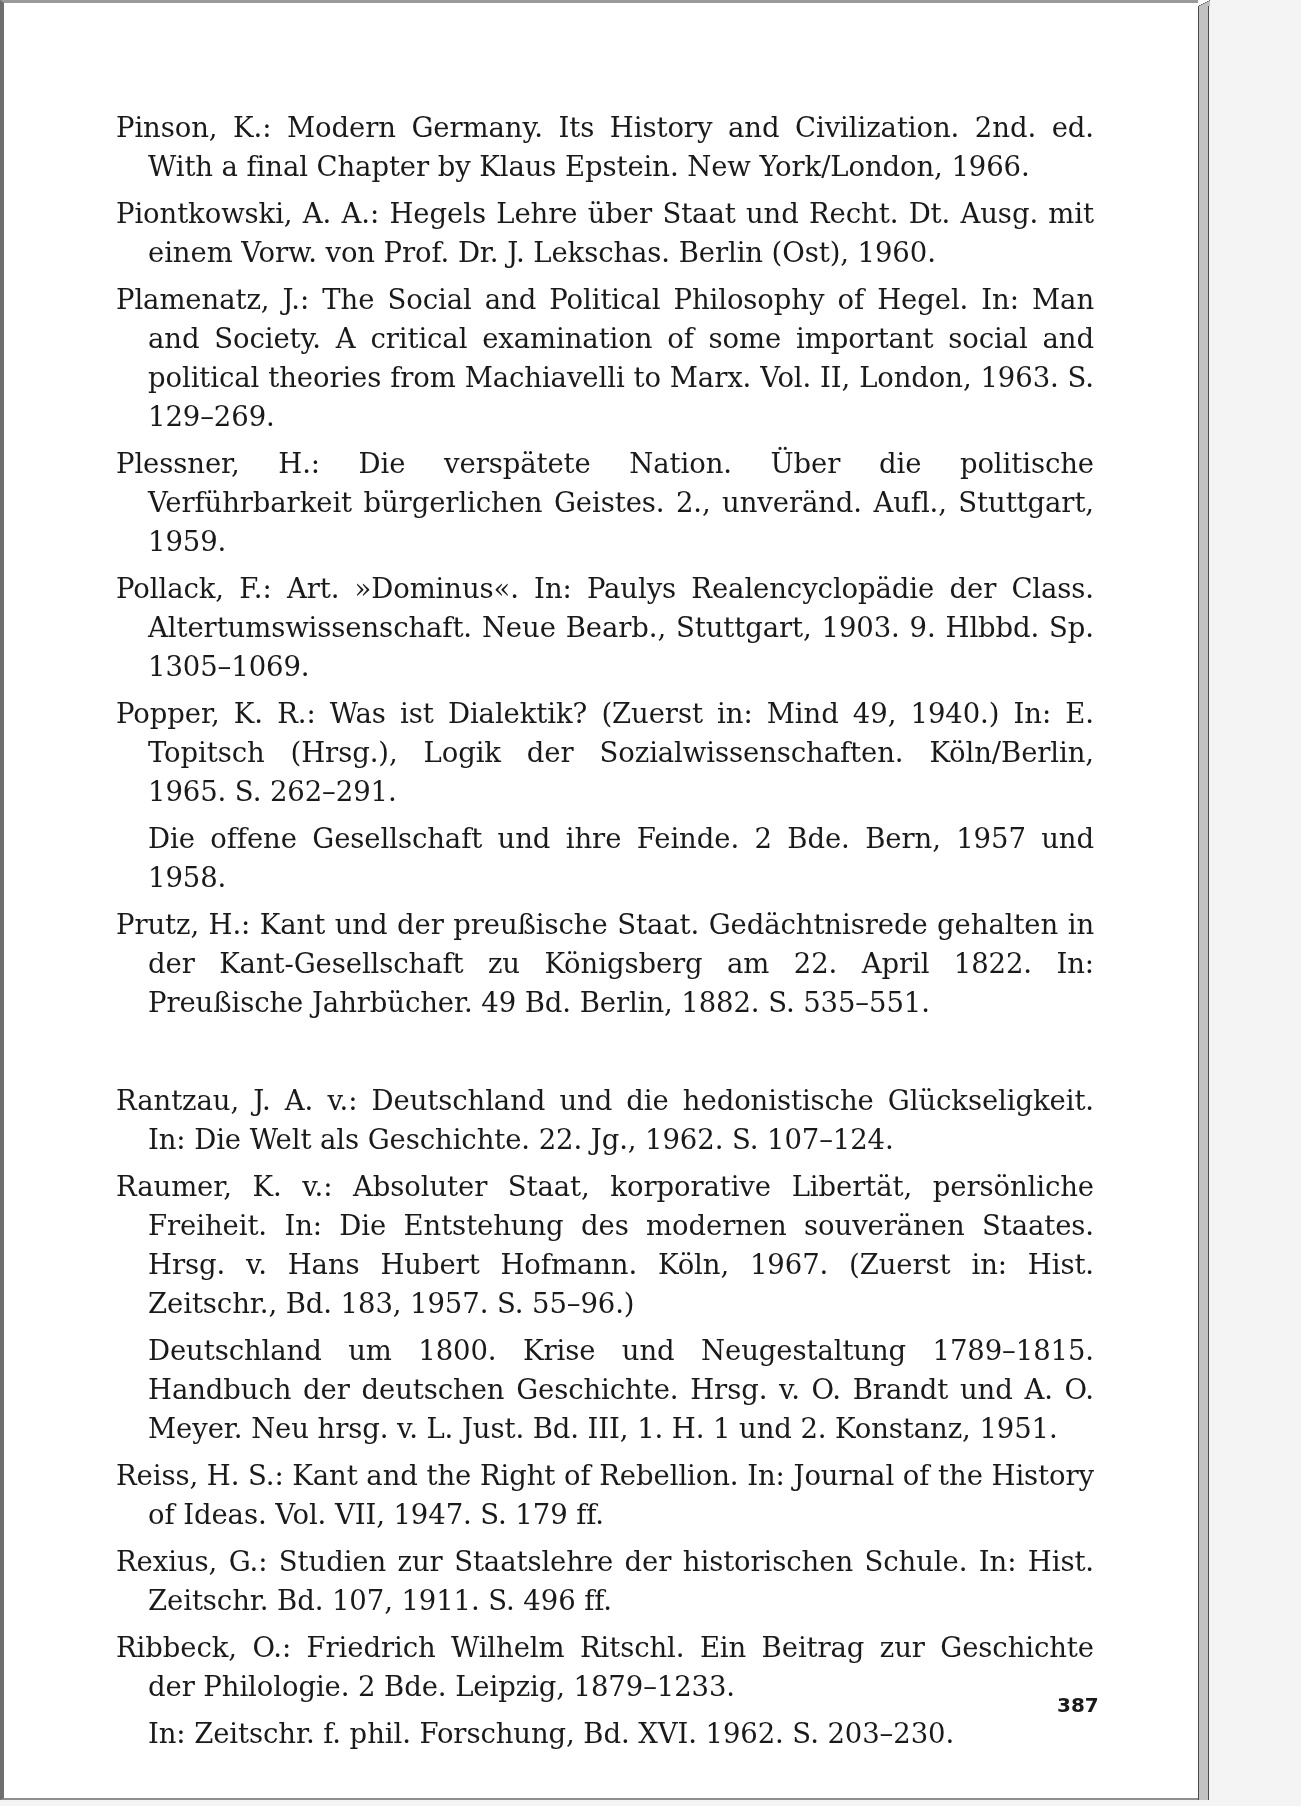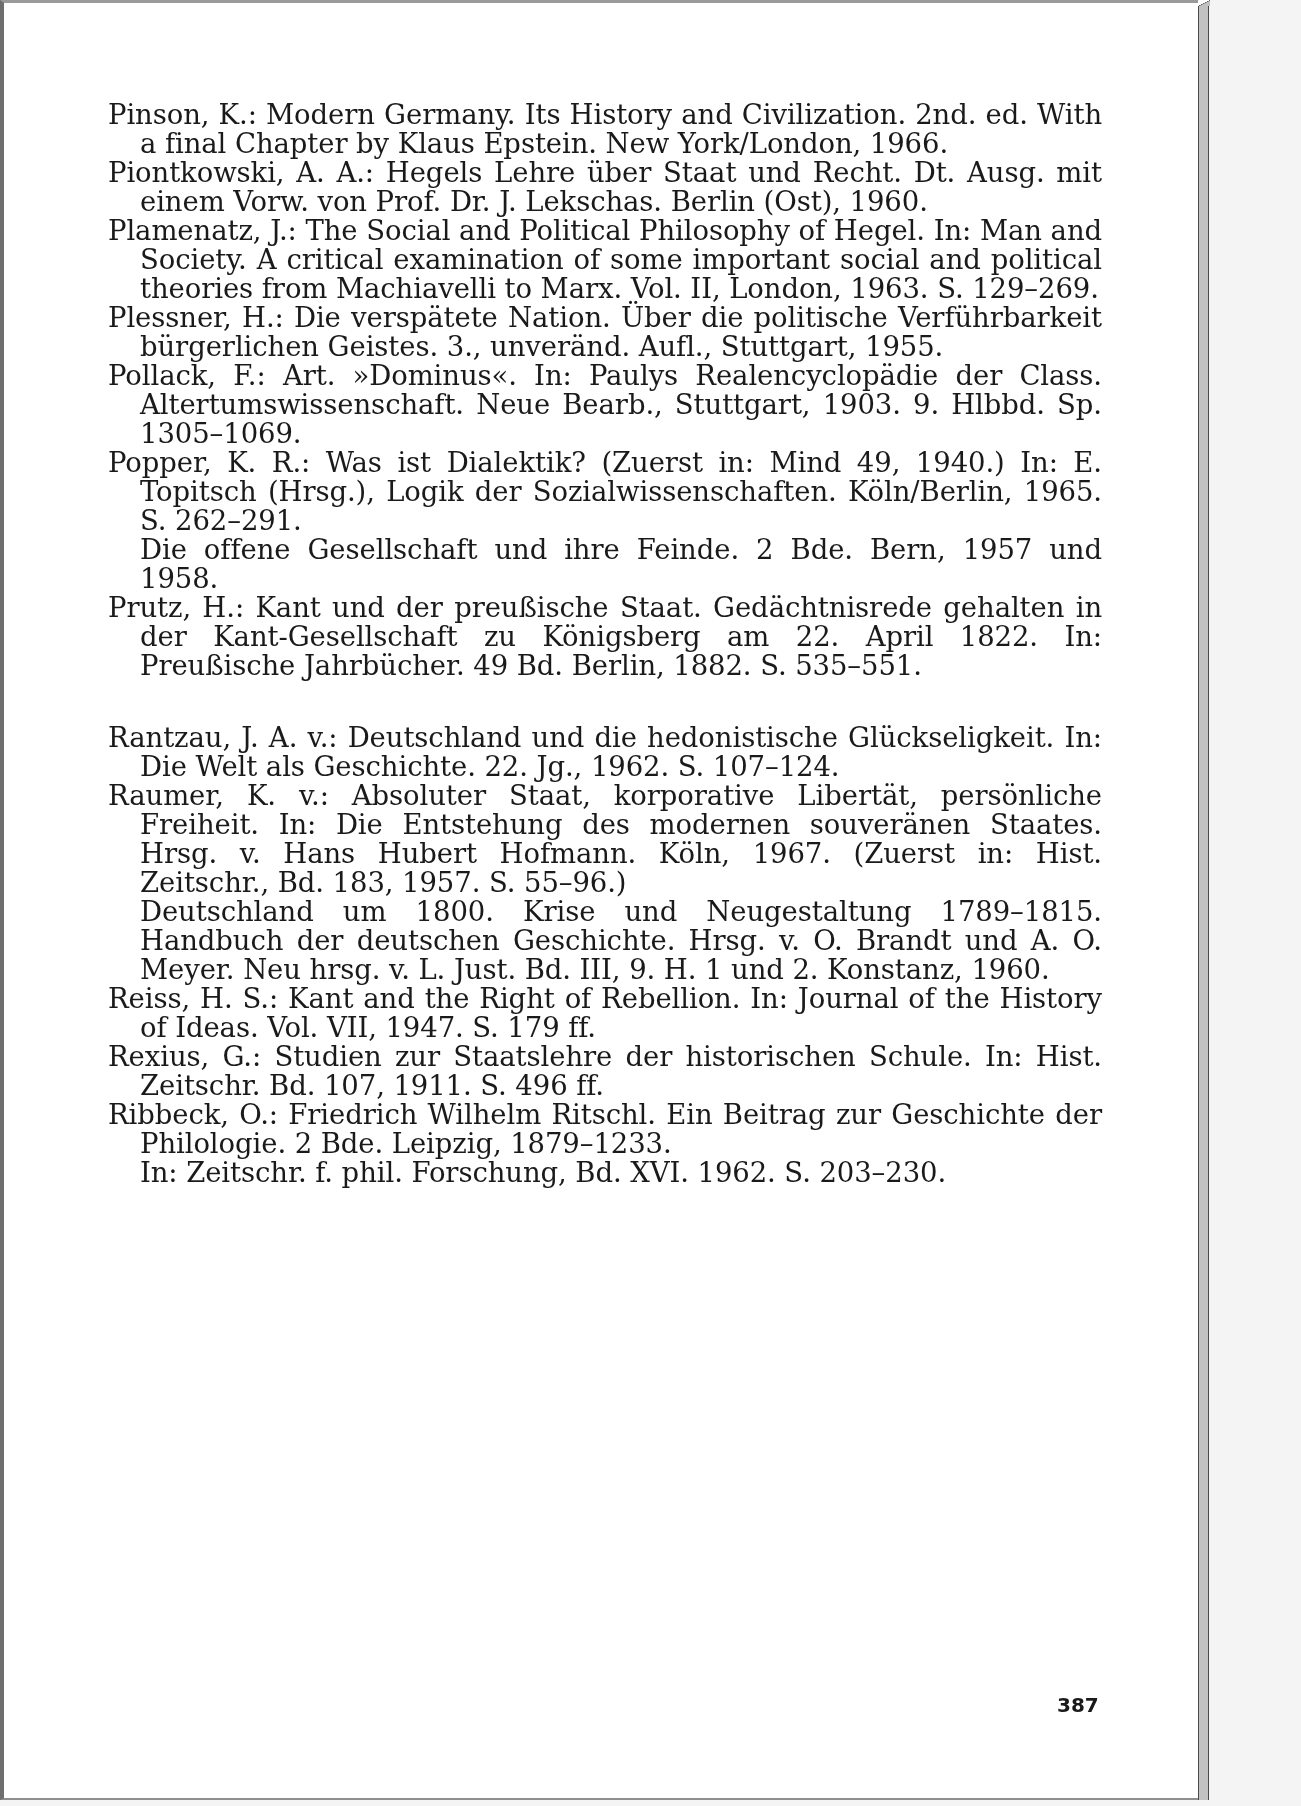--- a/index.html
+++ b/index.html
@@ -46,24 +46,24 @@
       position: absolute;
       left: 108px;
       top: 100px;
       width: 994px;
       font-family: "DejaVu Serif", "Liberation Serif", serif;
       font-size: 27.5px;
       color: #1a1a1a;
       letter-spacing: -0.1px;
     }
     .entry {
-      margin: 0;
+      margin: 8px;
       padding-left: 32px;
       text-indent: -32px;
-      line-height: 29px;
+      line-height: 39px;
       text-align: justify;
     }
     .entry.cont {
       padding-left: 32px;
       text-indent: 0;
     }
     .section-gap {
       height: 43px;
     }
     .page-number {
@@ -79,30 +79,30 @@
 </head>
 <body>
 
 <div class="page"></div>
 <div class="page-edge"></div>
 
 <div class="text-block">
   <p class="entry">Pinson, K.: Modern Germany. Its History and Civilization. 2nd. ed. With a final Chapter by Klaus Epstein. New York/London, 1966.</p>
   <p class="entry">Piontkowski, A. A.: Hegels Lehre über Staat und Recht. Dt. Ausg. mit einem Vorw. von Prof. Dr. J. Lekschas. Berlin (Ost), 1960.</p>
   <p class="entry">Plamenatz, J.: The Social and Political Philosophy of Hegel. In: Man and Society. A critical examination of some important social and political theories from Machiavelli to Marx. Vol. II, London, 1963. S. 129–269.</p>
-  <p class="entry">Plessner, H.: Die verspätete Nation. Über die politische Verführbarkeit bürgerlichen Geistes. 3., unveränd. Aufl., Stuttgart, 1955.</p>
+  <p class="entry">Plessner, H.: Die verspätete Nation. Über die politische Verführbarkeit bürgerlichen Geistes. 2., unveränd. Aufl., Stuttgart, 1959.</p>
   <p class="entry">Pollack, F.: Art. »Dominus«. In: Paulys Realencyclopädie der Class. Altertumswissenschaft. Neue Bearb., Stuttgart, 1903. 9. Hlbbd. Sp. 1305–1069.</p>
   <p class="entry">Popper, K. R.: Was ist Dialektik? (Zuerst in: Mind 49, 1940.) In: E. Topitsch (Hrsg.), Logik der Sozialwissenschaften. Köln/Berlin, 1965. S. 262–291.</p>
   <p class="entry cont">Die offene Gesellschaft und ihre Feinde. 2 Bde. Bern, 1957 und 1958.</p>
   <p class="entry">Prutz, H.: Kant und der preußische Staat. Gedächtnisrede gehalten in der Kant-Gesellschaft zu Königsberg am 22. April 1822. In: Preußische Jahrbücher. 49 Bd. Berlin, 1882. S. 535–551.</p>
 
   <div class="section-gap"></div>
 
   <p class="entry">Rantzau, J. A. v.: Deutschland und die hedonistische Glückseligkeit. In: Die Welt als Geschichte. 22. Jg., 1962. S. 107–124.</p>
   <p class="entry">Raumer, K. v.: Absoluter Staat, korporative Libertät, persönliche Freiheit. In: Die Entstehung des modernen souveränen Staates. Hrsg. v. Hans Hubert Hofmann. Köln, 1967. (Zuerst in: Hist. Zeitschr., Bd. 183, 1957. S. 55–96.)</p>
-  <p class="entry cont">Deutschland um 1800. Krise und Neugestaltung 1789–1815. Handbuch der deutschen Geschichte. Hrsg. v. O. Brandt und A. O. Meyer. Neu hrsg. v. L. Just. Bd. III, 9. H. 1 und 2. Konstanz, 1960.</p>
+  <p class="entry cont">Deutschland um 1800. Krise und Neugestaltung 1789–1815. Handbuch der deutschen Geschichte. Hrsg. v. O. Brandt und A. O. Meyer. Neu hrsg. v. L. Just. Bd. III, 1. H. 1 und 2. Konstanz, 1951.</p>
   <p class="entry">Reiss, H. S.: Kant and the Right of Rebellion. In: Journal of the History of Ideas. Vol. VII, 1947. S. 179 ff.</p>
   <p class="entry">Rexius, G.: Studien zur Staatslehre der historischen Schule. In: Hist. Zeitschr. Bd. 107, 1911. S. 496 ff.</p>
   <p class="entry">Ribbeck, O.: Friedrich Wilhelm Ritschl. Ein Beitrag zur Geschichte der Philologie. 2 Bde. Leipzig, 1879–1233.</p>
   <p class="entry cont">In: Zeitschr. f. phil. Forschung, Bd. XVI. 1962. S. 203–230.</p>
 </div>
 
 <div class="page-number">387</div>
 
 </body></html>

